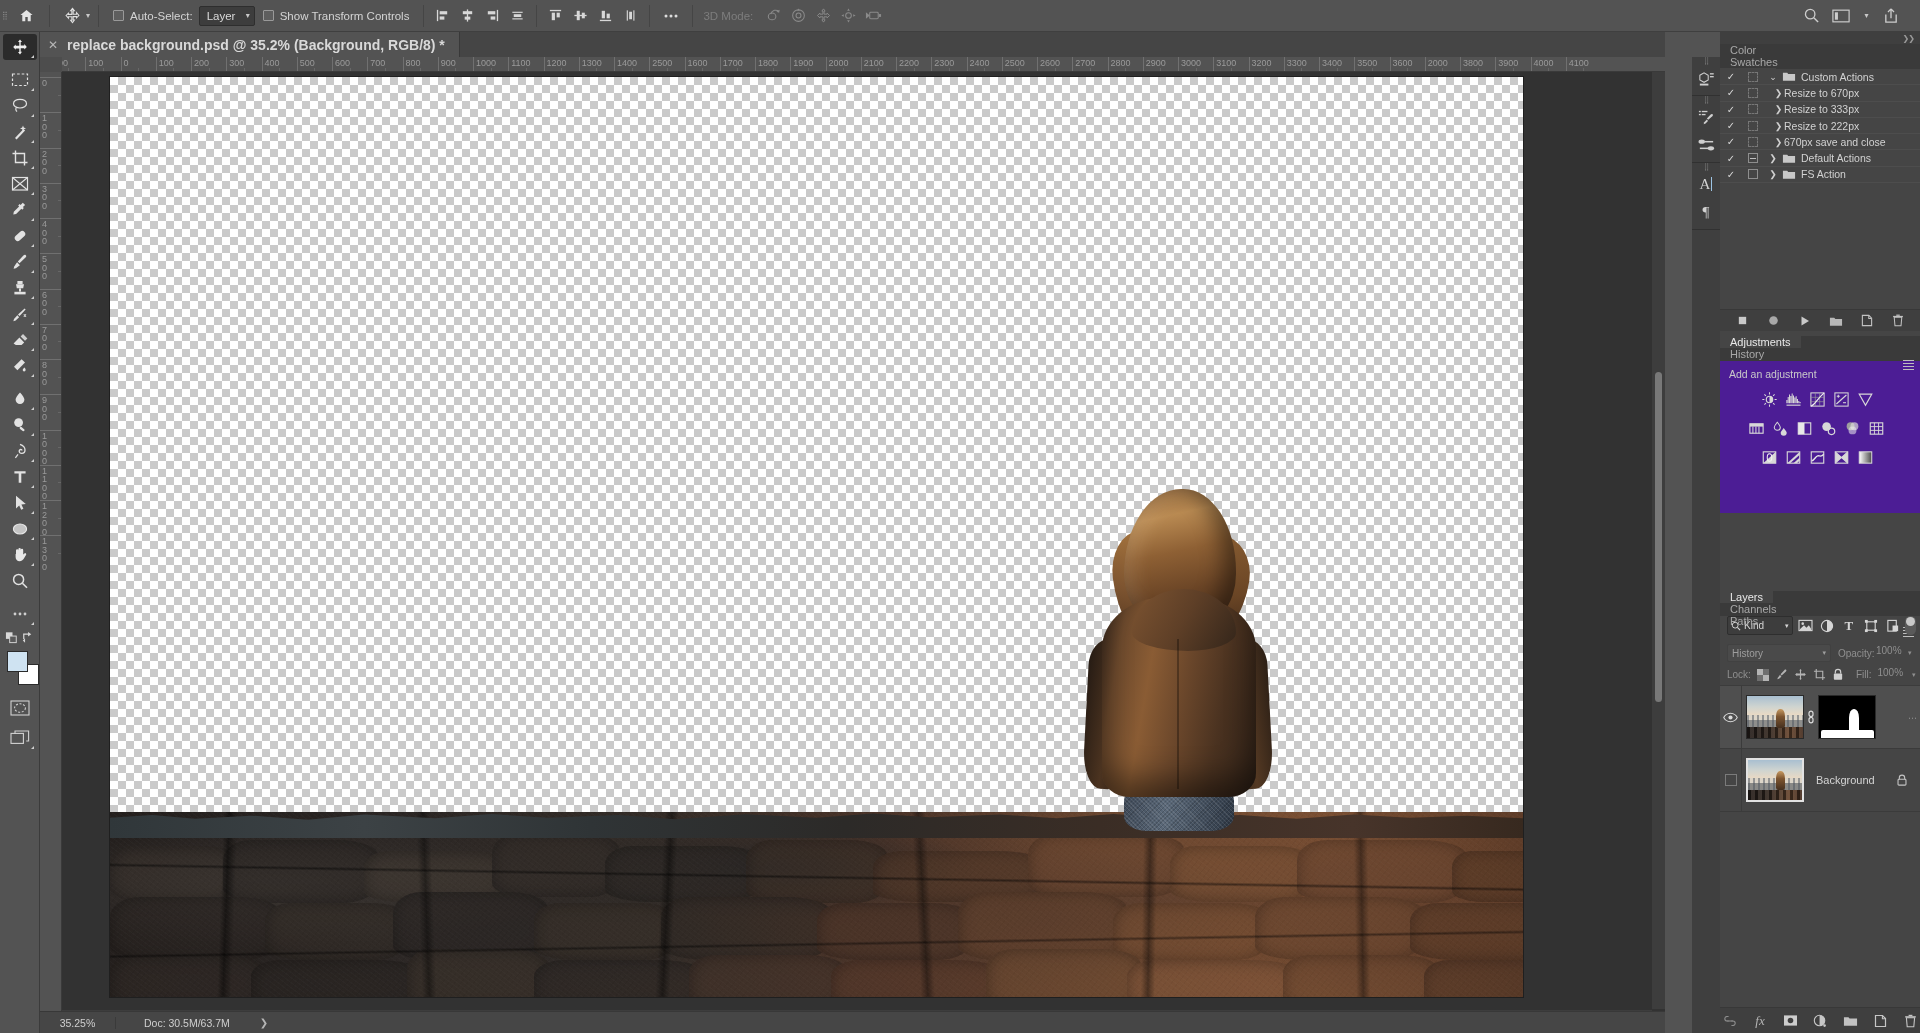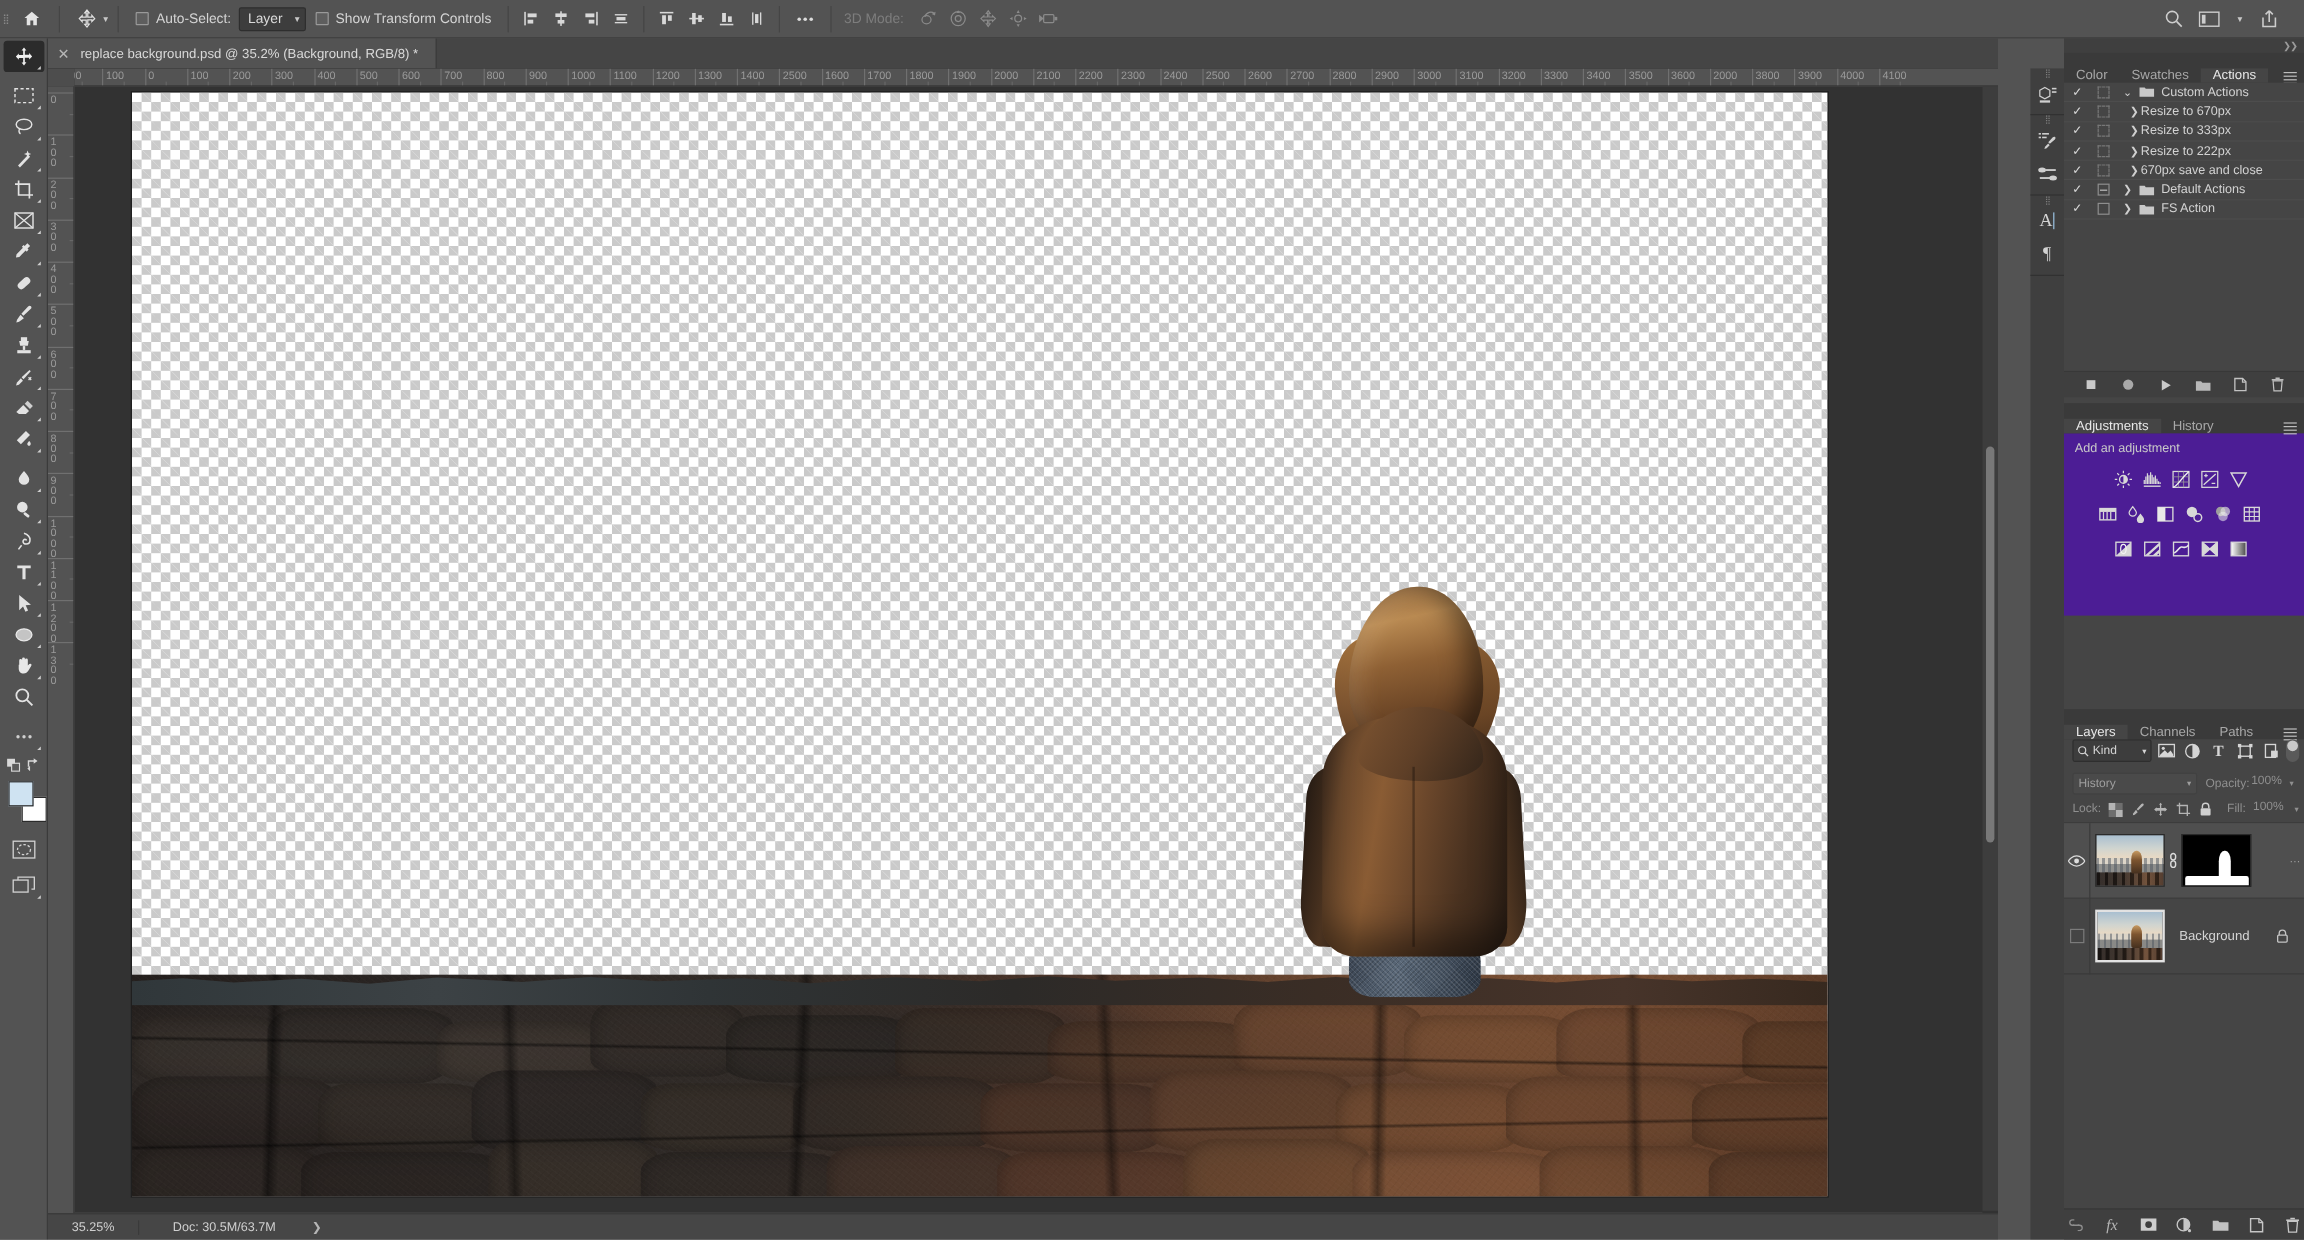--- a/index.html
+++ b/index.html
@@ -59,21 +59,21 @@
   
   .tabbar {
     position: absolute; left: 40px; top: 32px; width: 1625px; height: 25px;
     background: #454545; display: flex; align-items: stretch;
   }
   .doctab {
     height: 25px; background: #535353; display: flex; align-items: center;
     padding: 0 14px 0 8px; border-right: 1px solid #393939;
   }
   .doctab .x { font-size: 12px; color: #b6b6b6; margin-right: 9px; line-height: 1; }
-  .doctab .t { font-size: 11px; font-weight: normal; color: #d9d9d9; white-space: nowrap; }
+  .doctab .t { font-size: 14px; font-weight: bold; color: #d9d9d9; white-space: nowrap; }
 
   
   .canvasarea {
     position: absolute; left: 40px; top: 57px; width: 1625px; height: 966px;
     background: #323232; overflow: hidden;
   }
   .ruler-h {
     position: absolute; left: 22px; top: 0; right: 0; height: 15px;
     background: #535353; border-bottom: 1px solid #3a3a3a; overflow: hidden;
   }
@@ -214,21 +214,21 @@
     border-bottom: 1px solid #313131; padding-bottom: 3px; }
   .rail-grip { width: 16px; height: 7px; display:flex; align-items:center; justify-content:center;
     color:#7d7d7d; font-size:7px; letter-spacing:-1.2px; }
   .rail-btn { width: 28px; height: 28px; display: flex; align-items: center; justify-content: center; }
 
   
   .dock { position: absolute; right: 0; top: 32px; width: 200px; height: 1001px; background: #454545; }
   .dock-collapse { height: 12px; display: flex; align-items: center; justify-content: flex-end;
     padding-right: 6px; color: #9a9a9a; font-size: 8px; letter-spacing: -1px; background:#3f3f3f;}
   .panelgroup { background: #454545; }
-  .tabs { height: 25px; background: #3a3a3a; display: flex; align-items: flex-end; position: relative; }
+  .tabs { height: 25px; background: #3a3a3a; display: flex; align-items: flex-start; position: relative; flex-direction: column; }
   .tab { padding: 0 10px; display: flex; align-items: center; font-size: 11px; color: #a8a8a8; }
   .tab.active { background: #454545; color: #e8e8e8; }
   .tabs .menu { margin-left: auto; width: 24px; display: flex; align-items: center; justify-content: center; }
   .hamb { width: 11px; height: 9px; display: block; position: relative; }
   .hamb::before { content: ""; position: absolute; left: 0; top: 0; width: 11px; height: 1px; background: #bdbdbd;
     box-shadow: 0 3px 0 #bdbdbd, 0 6px 0 #bdbdbd, 0 9px 0 #bdbdbd; }
 
   
   .actions-body { background: #454545; height: 240px; position: relative; }
   .act-row { height: 16.3px; display: flex; align-items: center; border-bottom: 1px solid #4d4d4d; font-size: 10.5px; color: #d2d2d2; }

